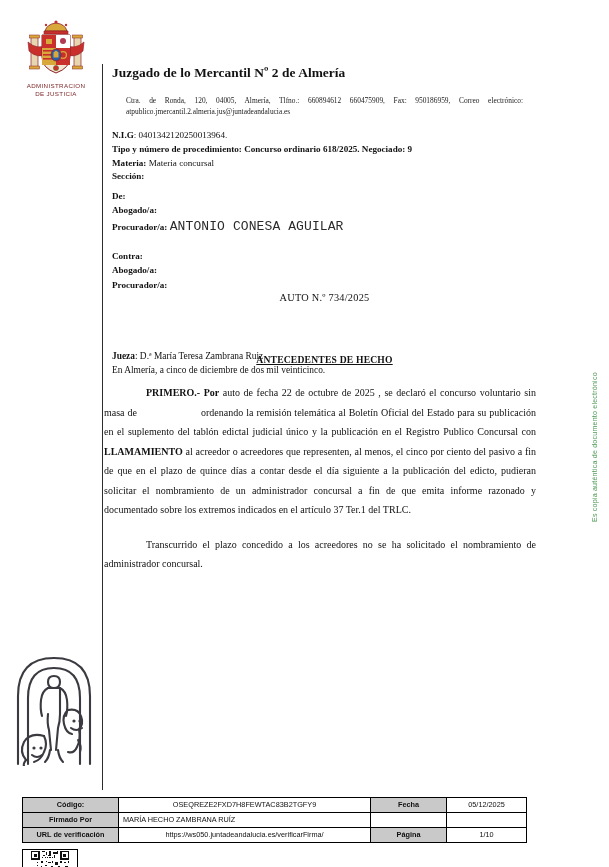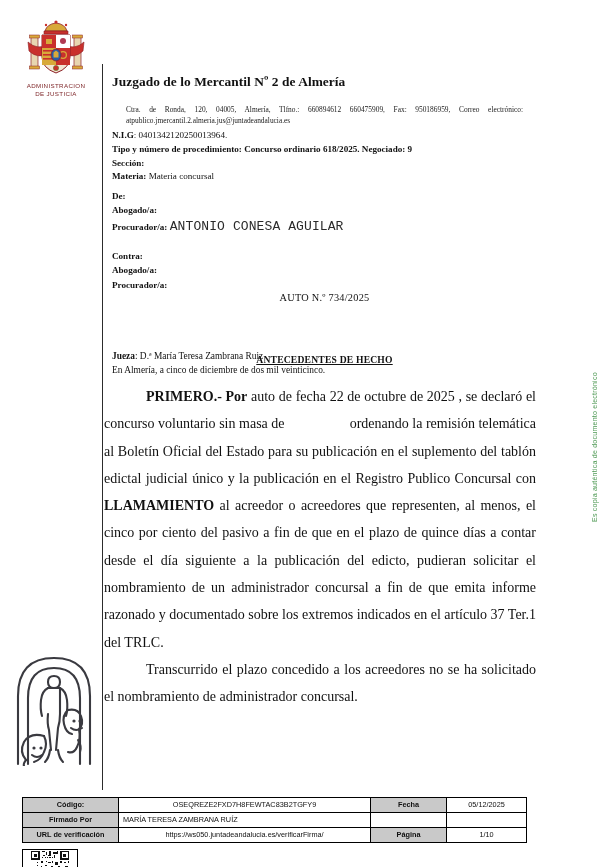--- a/index.html
+++ b/index.html
@@ -50,21 +50,21 @@
     font-size: 6.2px;
     letter-spacing: .35px;
     line-height: 1.32;
     color: #7a1f22;
   }
 
   
   .hdr {
     position: absolute;
     left: 112px;
-    top: 75px;
+    top: 66px;
     width: 425px;
   }
   .court-title {
     font-size: 13.4px;
     font-weight: bold;
     letter-spacing: .05px;
     margin: 0 0 4px 0;
     line-height: 1.1;
   }
   .court-address {
@@ -140,29 +140,29 @@
     text-decoration: underline;
     letter-spacing: .2px;
   }
 
   
   .body-text {
     position: absolute;
     left: 104px;
     top: 383px;
     width: 432px;
-    font-size: 14px;
+    font-size: 10px;
     line-height: 1.95;
     text-align: justify;
   }
   .body-text p {
     margin: 0 0 0 0;
     text-indent: 42px;
   }
-  .body-text p.tight { margin-top: 0; }
+  .body-text p.tight { margin-top: 15px; }
   .body-text b { font-weight: bold; }
   .body-text .blank {
     display: inline-block;
     width: 58px;
   }
 
   
   .seal {
     position: absolute;
     left: 14px;
@@ -307,22 +307,22 @@
     <div class="court-title">Juzgado de lo Mercantil Nº 2 de Almería</div>
     <div class="court-address">
       <span>Ctra. de Ronda, 120, 04005, Almería, Tlfno.: 660894612 660475909, Fax: 950186959, Correo electrónico:</span>
       <span class="mail">atpublico.jmercantil.2.almeria.jus@juntadeandalucia.es</span>
     </div>
   </div>
 
   <div class="meta">
     <div class="row"><b>N.I.G</b><span class="val">: 0401342120250013964.</span></div>
     <div class="row"><b>Tipo y número de procedimiento:</b> <b>Concurso ordinario  618/2025. Negociado: 9</b></div>
+    <div class="row"><b>Materia:</b> <span class="val">Materia concursal</span></div>
     <div class="row"><b>Sección:</b></div>
-    <div class="row"><b>Materia:</b> <span class="val">Materia concursal</span></div>
   </div>
 
   <div class="parties">
     <div class="row"><b>De:</b></div>
     <div class="row"><b>Abogado/a:</b></div>
     <div class="row"><b>Procurador/a:</b> <span class="mono">ANTONIO CONESA AGUILAR</span></div>
     <div class="spacer"></div>
     <div class="row"><b>Contra:</b></div>
     <div class="row"><b>Abogado/a:</b></div>
     <div class="row"><b>Procurador/a:</b></div>
@@ -387,21 +387,21 @@
       </colgroup>
       <tbody>
         <tr>
           <td class="lbl">Código:</td>
           <td class="ctr">OSEQREZE2FXD7H8FEWTAC83B2TGFY9</td>
           <td class="lbl">Fecha</td>
           <td class="ctr">05/12/2025</td>
         </tr>
         <tr>
           <td class="lbl">Firmado Por</td>
-          <td class="lft">MARÍA TERESA ZAMBRANA RUÍZ</td>
+          <td class="lft">MARÍA HECHO ZAMBRANA RUÍZ</td>
           <td class="nb"></td>
           <td class="plain"></td>
         </tr>
         <tr>
           <td class="lbl">URL de verificación</td>
           <td class="ctr">https://ws050.juntadeandalucia.es/verificarFirma/</td>
           <td class="lbl">Página</td>
           <td class="ctr">1/10</td>
         </tr>
       </tbody>

